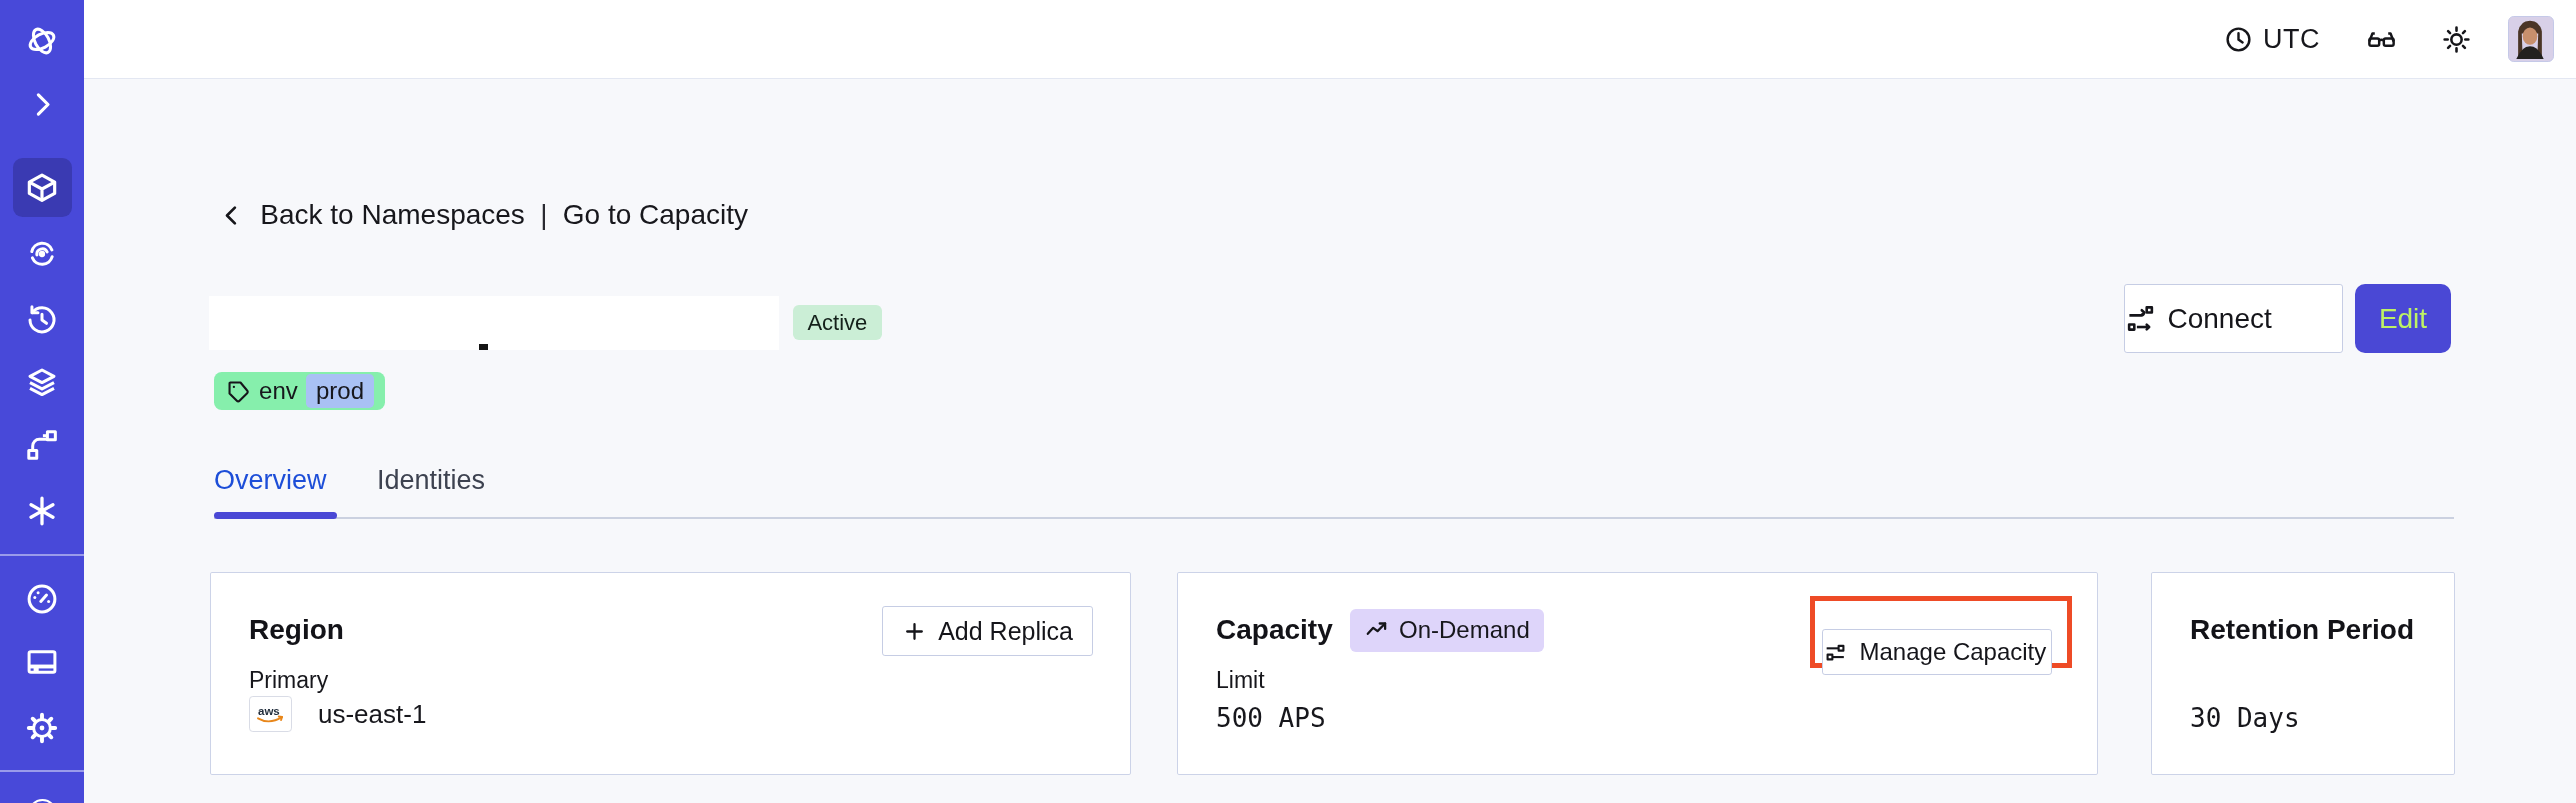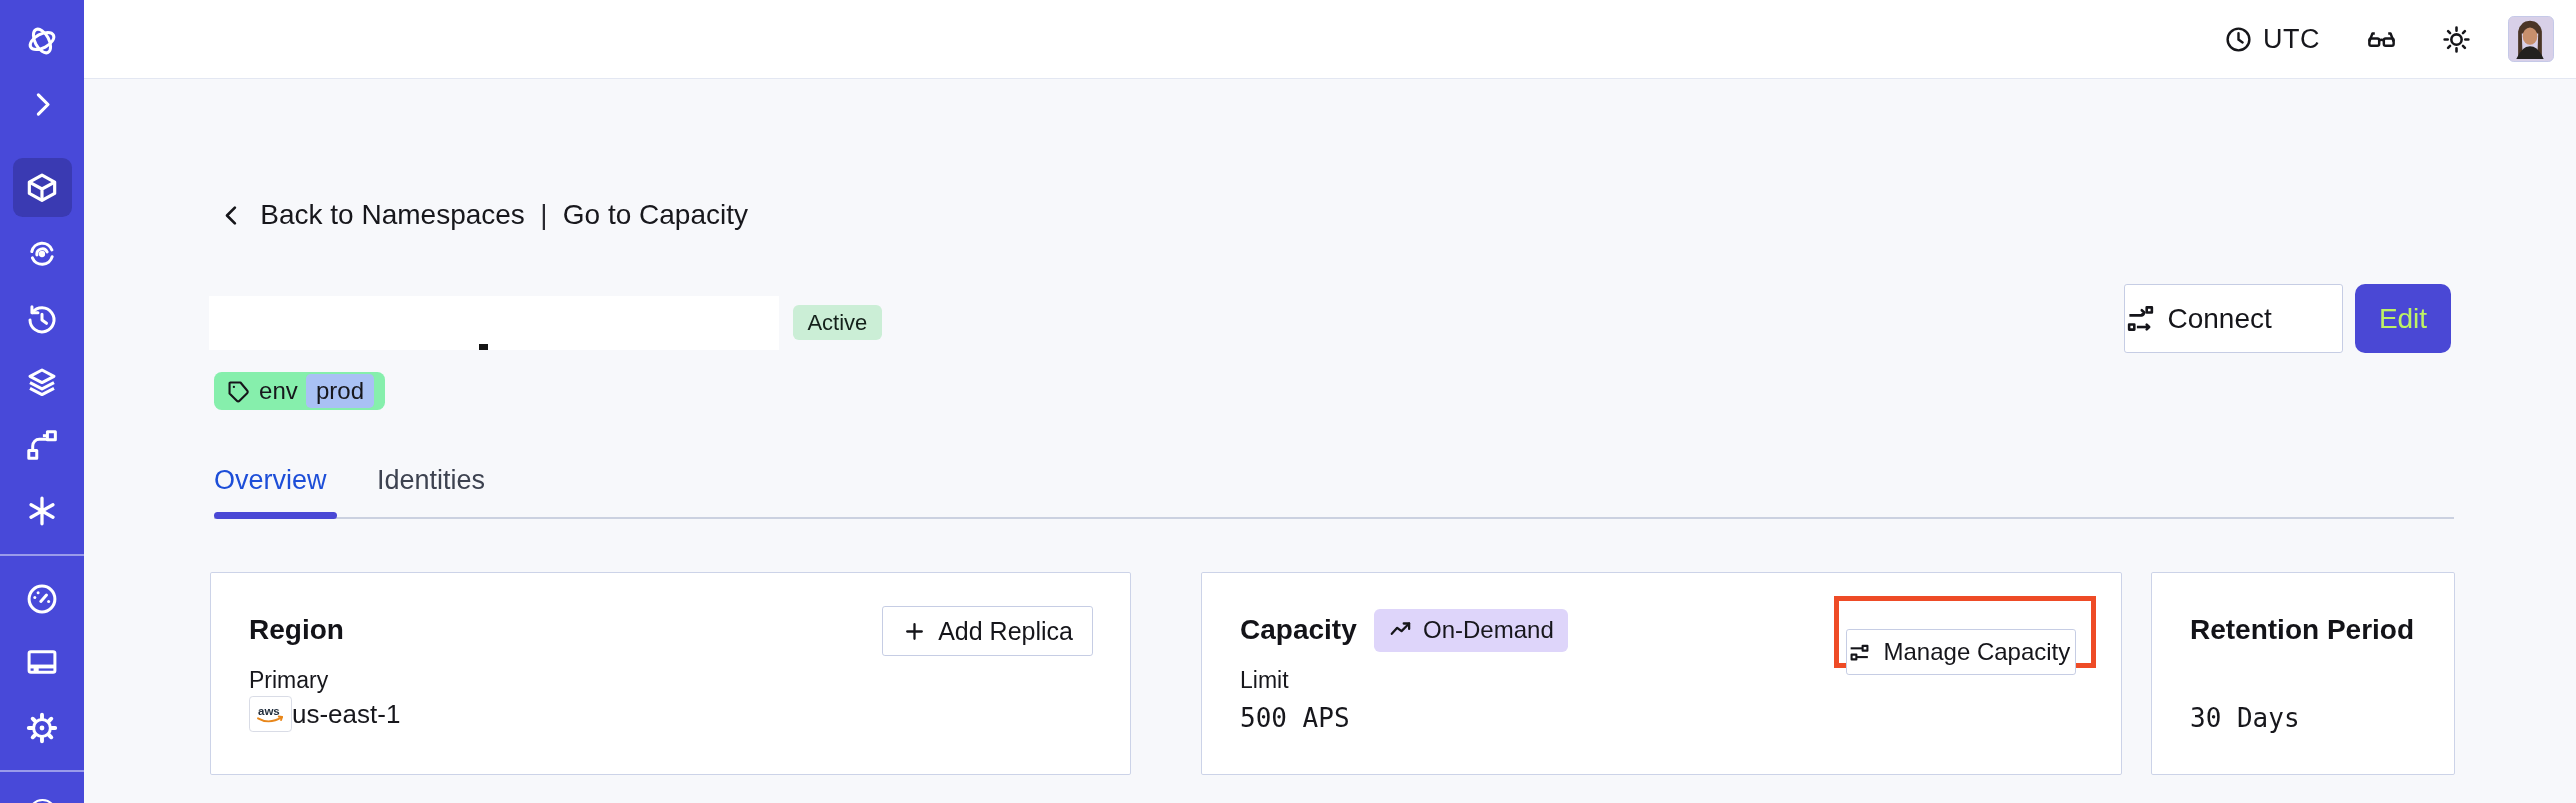--- a/index.html
+++ b/index.html
@@ -58,40 +58,40 @@
   .tab { position:absolute; top:386px; font-size:27px; font-weight:500; cursor:pointer; }
   #tab-overview  { left:130px; color:#1d4ed8; }
   #tab-identities{ left:293px; color:#3d4250; }
   #tab-underline { position:absolute; left:130px; top:433px; width:123px; height:6.7px;
                    background:#4a48d5; border-radius:3.8px; z-index:2; }
   #tab-line { position:absolute; left:130px; top:438px; width:2240px; height:1.9px; background:#cbd1e0; }
 
   .card { position:absolute; top:493px; height:203px; background:#ffffff;
           border:1.9px solid #ccd3e8; border-radius:1.9px; }
   #card-region    { left:126px;  width:921px; }
-  #card-capacity  { left:1117px; width:921px; }
+  #card-capacity  { left:1093px; width:921px; }
   #card-retention { left:2067px; width:304px;padding-left:48px; }
 
   .card-head { position:absolute; left:38px; top:35px; height:44px;
                display:flex; align-items:center; gap:17.3px; }
   .card-title { font-size:28px; font-weight:600; color:#131318; }
   .card-label { position:absolute; left:38px; top:94px; font-size:23px; color:#17171c; }
   .card-value-mono { position:absolute; left:38px; top:130px; font-size:26px;
                      font-family:"DejaVu Sans Mono", monospace; color:#17171c; }
 
   .pill { display:flex; align-items:center; gap:8.6px; height:43px; padding:0 14.4px;
           border-radius:5.8px; font-size:24px; color:#17171c; }
   #ondemand-badge { background:#ded5fa; }
 
   #add-replica-btn { position:absolute; right:37px; top:33px; height:50px; padding:0 19px; font-size:25px; }
   #red-annotation { position:absolute; left:632px; top:23px; width:262px; height:72px;
                     border:5.8px solid #ee4b26; }
   #manage-capacity-btn { position:absolute; left:644px; top:36px; width:230px; height:46px; font-size:24px;margin-top:20px; }
 
-  #region-value-row { position:absolute; left:38px; top:123px; display:flex; align-items:center; gap:0; }
+  #region-value-row { position:absolute; left:38px; top:123px; display:flex; align-items:center; gap:26px; }
   #aws-badge { width:43px; height:36px; background:#ffffff; border:1.4px solid #d9dce6;
                border-radius:3.8px; display:flex; align-items:center; justify-content:center; }
   #region-value { font-size:26px; }
 </style>
 </head>
 <body>
 
 <div id="stage">
 
   <nav id="sidebar">

